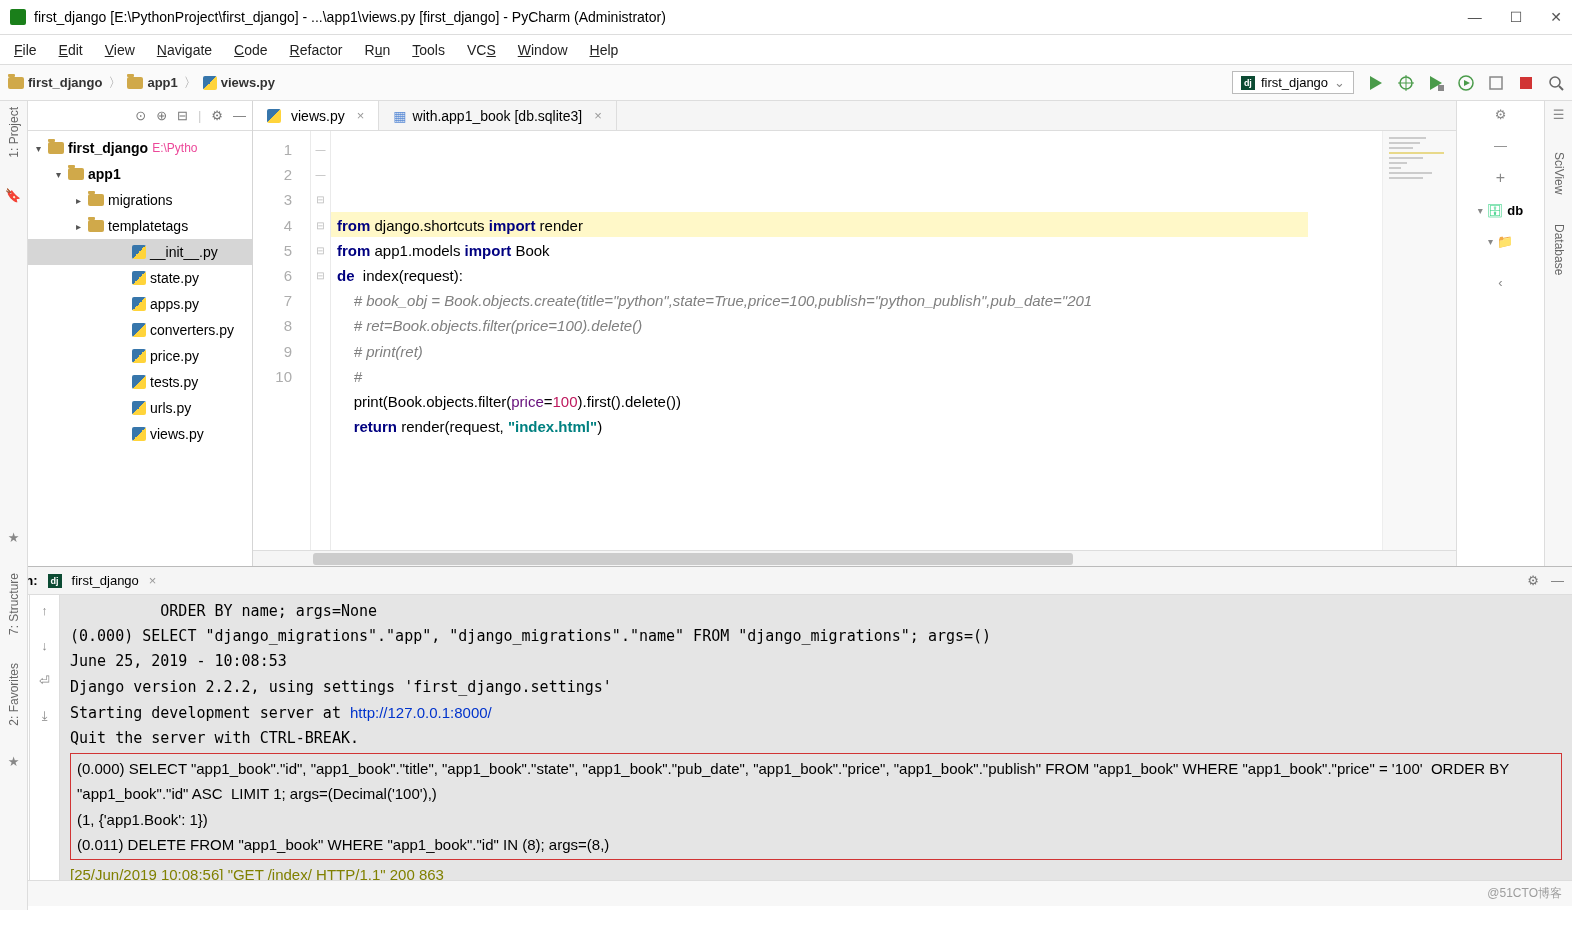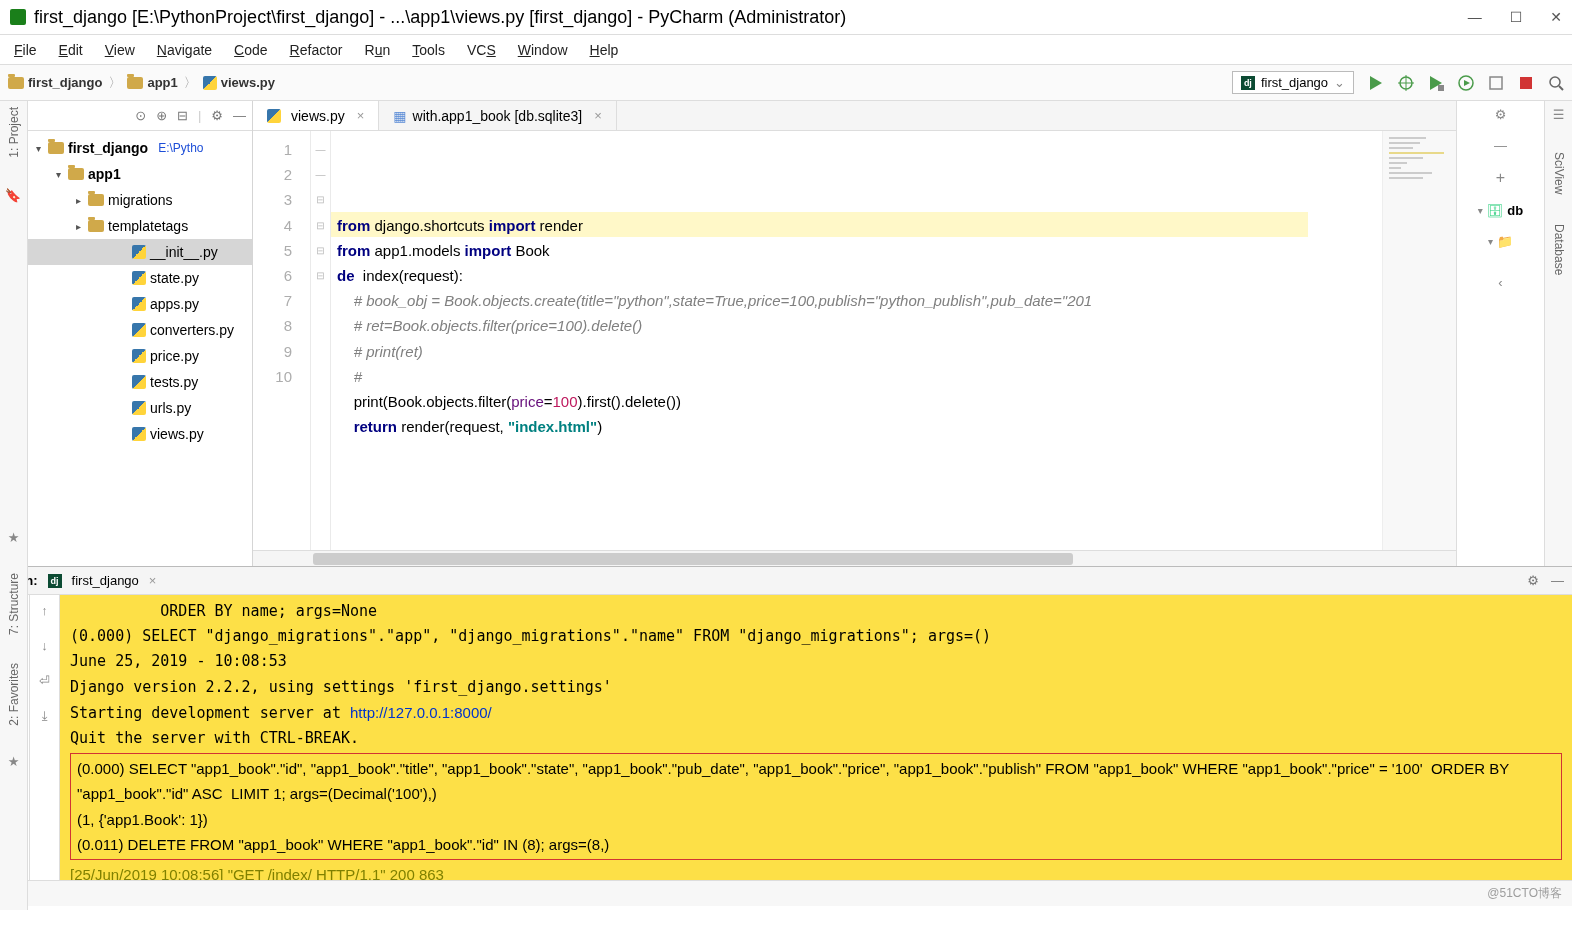--- a/index.html
+++ b/index.html
@@ -1,19 +1,19 @@
 <!DOCTYPE html>
 <html><head>
 <meta charset="utf-8">
 <style>
 *{box-sizing:border-box;margin:0;padding:0;font-family:"Segoe UI",Arial,sans-serif}
 body{width:1572px;height:936px;background:#fff;font-size:13px;color:#000;overflow:hidden;position:relative}
 .titlebar{height:35px;display:flex;align-items:center;padding:0 10px;border-bottom:1px solid #ddd}
 .titlebar .app-icon{width:16px;height:16px;background:#1a7f1a;border-radius:2px;margin-right:8px}
-.titlebar .title{font-size:18px}
+.titlebar .title{font-size:14px}
 .titlebar .win-controls{margin-left:auto;display:flex;gap:28px;font-size:14px;color:#555}
 .menubar{height:30px;display:flex;align-items:center;padding:0 14px;gap:22px;border-bottom:1px solid #ddd;color:#222;font-size:14px}
 .menubar span u{text-decoration:underline}
 .navbar{height:36px;display:flex;align-items:center;padding:0 8px;border-bottom:1px solid #ddd;background:#fafafa}
 .folder-icon{width:16px;height:12px;background:#d0a94a;border-radius:2px;display:inline-block;margin-right:4px;position:relative}
 .folder-icon::before{content:"";position:absolute;top:-3px;left:0;width:7px;height:3px;background:#d0a94a;border-radius:1px}
 .py-icon{width:14px;height:14px;display:inline-block;background:linear-gradient(135deg,#3776ab 50%,#ffd43b 50%);border-radius:2px;margin-right:4px}
 .bc-item{display:flex;align-items:center;font-weight:600;color:#333}
 .bc-sep{color:#999;margin:0 6px}
 .navbar .right{margin-left:auto;display:flex;align-items:center;gap:14px}
@@ -23,21 +23,21 @@
 .body-row{display:flex;height:465px}
 .left-stripe{width:28px;background:#f7f7f7;border-right:1px solid #ddd;display:flex;flex-direction:column;align-items:center;padding-top:6px;gap:30px}
 .vtext{writing-mode:vertical-rl;transform:rotate(180deg);font-size:12px;color:#666;display:flex;align-items:center;gap:4px}
 .proj-panel{width:225px;border-right:1px solid #d5d5d5;background:#fff;display:flex;flex-direction:column}
 .proj-head{height:30px;display:flex;align-items:center;padding:0 6px;gap:10px;border-bottom:1px solid #ddd;color:#777;justify-content:flex-end}
 .tree{overflow:auto;flex:1;font-size:14px;padding-top:4px}
 .tree .node{display:flex;align-items:center;height:26px;padding-left:8px;white-space:nowrap}
 .tree .node.sel{background:#d6d6d6}
 .tree .chv{width:12px;color:#555;font-size:10px}
 .tree .lbl{font-weight:600}
-.tree .path{color:#1d4ed8;font-weight:normal;font-size:12px;margin-left:10px}
+.tree .path{color:#ec4899;font-weight:normal;font-size:12px;margin-left:4px}
 .tree .ind1{padding-left:28px}.tree .ind2{padding-left:48px}.tree .ind3{padding-left:104px}
 .editor-area{flex:1;display:flex;flex-direction:column;min-width:0}
 .tabs{height:30px;display:flex;align-items:stretch;border-bottom:1px solid #ddd;background:#f5f5f5}
 .tab{padding:0 14px;display:flex;align-items:center;gap:6px;border-right:1px solid #ddd;font-size:14px}
 .tab.active{background:#fff}
 .tab .close{color:#999;font-size:13px;margin-left:6px;cursor:pointer}
 .code-wrap{flex:1;display:flex;font-family:Consolas,monospace;font-size:15px;background:#fff;position:relative;overflow:hidden}
 .gutter{width:58px;text-align:right;padding:6px 18px 0 0;color:#adadad;background:#fff;border-right:1px solid #eaeaea;line-height:25.2px}
 .fold-gutter{width:20px;border-right:1px solid #eaeaea;background:#fff;line-height:25.2px;padding-top:6px;text-align:center;color:#bbb;font-size:10px}
 .code{flex:1;padding:6px 0 0 6px;line-height:25.2px;white-space:pre;position:relative}
@@ -54,21 +54,21 @@
 .scrollbar-h{height:16px;border-top:1px solid #ddd;background:#f5f5f5;position:relative}
 .scrollbar-h .thumb{position:absolute;height:12px;top:2px;left:60px;width:760px;background:#ccc;border-radius:3px}
 .right-panel{width:88px;border-left:1px solid #ddd;background:#fff;display:flex;flex-direction:column;align-items:center;padding-top:6px;gap:16px}
 .right-stripe{width:28px;background:#f7f7f7;border-left:1px solid #ddd;display:flex;flex-direction:column;align-items:center;padding-top:6px;gap:30px}
 .run-panel{border-top:1px solid #bbb}
 .run-head{height:28px;display:flex;align-items:center;padding:0 8px;gap:10px;border-bottom:1px solid #ddd;background:#f5f5f5}
 .run-head .right{margin-left:auto;display:flex;gap:12px;color:#777}
 .run-body{display:flex;height:285px}
 .run-ctrl{width:30px;border-right:1px solid #ddd;display:flex;flex-direction:column;align-items:center;padding-top:8px;gap:20px}
 .run-ctrl2{width:30px;border-right:1px solid #ddd;display:flex;flex-direction:column;align-items:center;padding-top:8px;gap:20px;color:#888}
-.console{flex:1;font-family:Consolas,monospace;font-size:15px;line-height:25.2px;padding:4px 10px;overflow:auto;white-space:pre-wrap;background:#fde047}
+.console{flex:1;font-family:Consolas,monospace;font-size:15px;line-height:25.2px;padding:4px 10px;overflow:auto;white-space:pre-wrap;background:#e5e5e5}
 .console .link{color:#0033cc;}
 .console .sql-box{border:1.5px solid #d13434;padding:2px 6px;margin:2px 0}
 .console .olive{color:#808000}
 .bottom-stripe{height:26px;border-top:1px solid #ddd;background:#f7f7f7}
 .left-tools{position:absolute;left:0;top:530px;width:28px;display:flex;flex-direction:column;align-items:center;gap:28px;background:#f7f7f7;border-right:1px solid #ddd;height:380px}
 .watermark{position:absolute;right:10px;bottom:34px;color:#777;font-size:12px;opacity:.7}
 svg{overflow:visible}
 </style>
 </head>
 <body>

